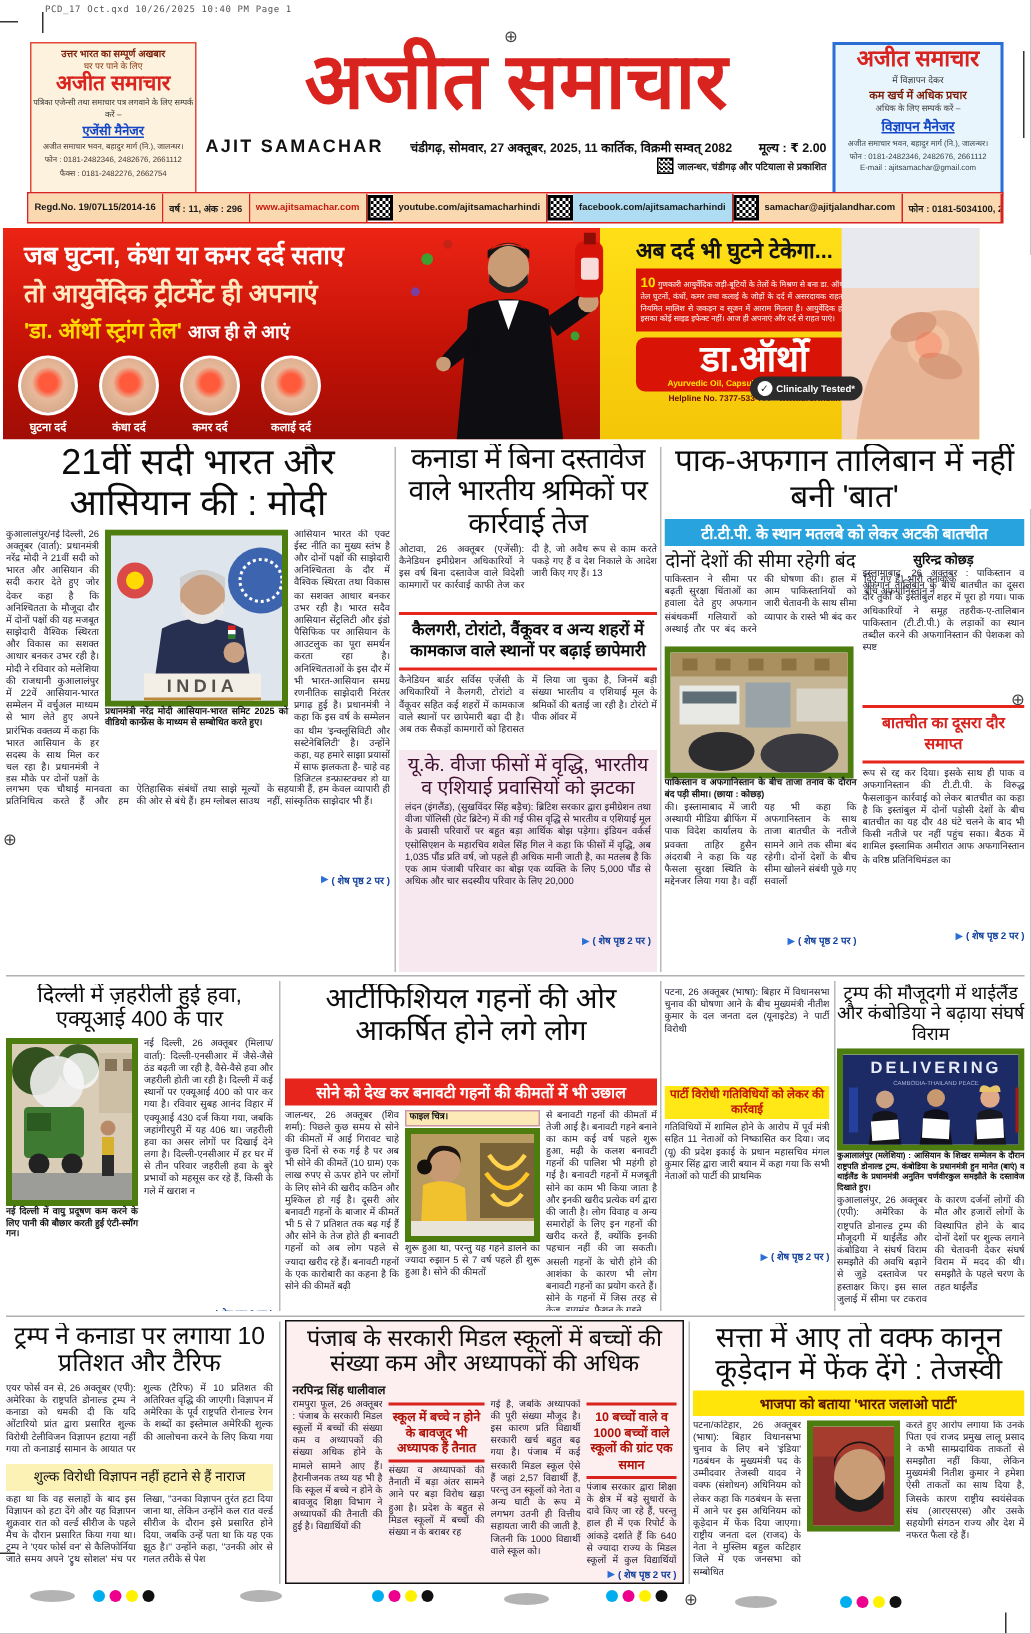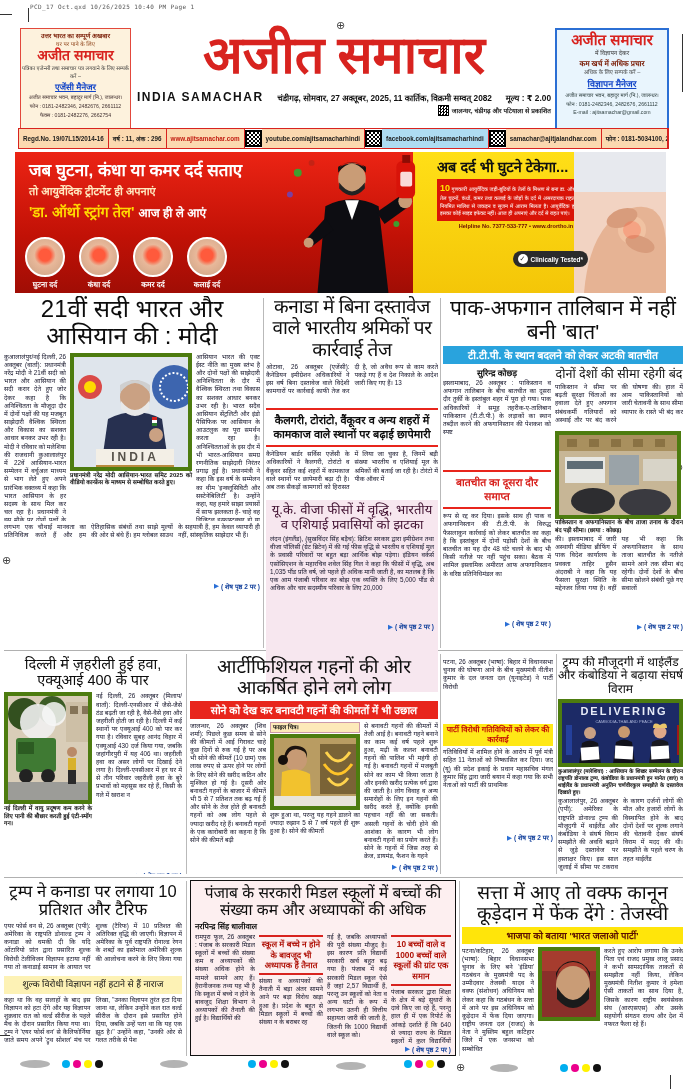--- a/index.html
+++ b/index.html
@@ -38,25 +38,25 @@
   .qr.small{width:11px;height:11px;border-width:1.5px;background-size:3px 3px;}
   
   .infobar{position:absolute;top:128px;left:18px;width:651px;height:21px;border:1px solid #d8231f;
            box-sizing:border-box;display:flex;align-items:center;overflow:hidden;background:#fff;}
   .seg{background:#fbd9b0;height:100%;display:flex;align-items:center;padding:0 4px;font-size:6.3px;
        font-weight:bold;color:#1a1a1a;white-space:nowrap;border-right:1px solid #d8231f;overflow:hidden;}
   .seg.red{color:#c21d12;}
   .seg.bluebg{background:#aedcf2;}
   .seg.grow{flex:1;}
   
-  .ad{position:absolute;top:152px;left:15px;width:651px;height:141px;display:flex;overflow:hidden;}
+  .ad{position:absolute;top:152px;left:2px;width:651px;height:141px;display:flex;overflow:hidden;}
   .ad-left{position:relative;width:398px;background:linear-gradient(180deg,#ec2414 0%,#c11106 60%,#a00d05 100%);
            text-align:left;padding:6px 0 0 14px;box-sizing:border-box;}
   .ad-l1{font-size:17px;font-weight:bold;color:#fff;}
-  .ad-l2{font-size:11px;font-weight:bold;color:#ffe9c0;margin-top:2px;}
+  .ad-l2{font-size:17px;font-weight:bold;color:#ffe9c0;margin-top:2px;}
   .ad-l3{font-size:14.5px;font-weight:bold;margin-top:3px;}
   .ad-l3 .y{color:#ffd900;} .ad-l3 .w{color:#fff;font-size:12px;}
   .pains{position:absolute;left:10px;bottom:4px;display:flex;gap:14px;}
   .pain{text-align:center;}
   .pain .ball{width:36px;height:36px;border-radius:50%;border:2px solid #fff;
       background:radial-gradient(circle at 50% 45%, #ff5a3c 0 22%, #e8b89a 40%, #caa183 100%);}
   .pain .lbl{font-size:7.5px;font-weight:bold;color:#fff;margin-top:2px;}
   .ad-man{position:absolute;left:262px;bottom:0;width:150px;height:138px;z-index:3;}
   .ad-right{flex:1;position:relative;background:linear-gradient(180deg,#ffdf17,#f4c608);padding:4px 6px;box-sizing:border-box;}
   .ad-rhead{font-size:14.5px;font-weight:bold;color:#111;margin-left:18px;}
@@ -126,21 +126,21 @@
     <div class="s3">पत्रिका एजेन्सी तथा समाचार पत्र लगवाने के लिए सम्पर्क करें –</div>
     <div class="mgr">एजेंसी मैनेजर</div>
     <div class="s4">अजीत समाचार भवन, बहादुर मार्ग (नि.), जालन्धर।</div>
     <div class="s4">फोन : 0181-2482346, 2482676, 2661112</div>
     <div class="s4">फैक्स : 0181-2482276, 2662754</div>
   </div>
 
   <div class="mh-center">
     <div class="mh-title">अजीत समाचार</div>
     <div class="mh-row">
-      <span class="mh-eng">INDIA SAMACHAR</span>
+      <span class="mh-eng">AJIT SAMACHAR</span>
       <span class="mh-date">चंडीगढ़, सोमवार, 27 अक्तूबर, 2025, 11 कार्तिक, विक्रमी सम्वत् 2082</span>
       <span class="mh-price">मूल्य : ₹ 2.00</span>
     </div>
     <div class="mh-pubrow">
       <span class="qr small"></span>
       <span class="mh-pub">जालन्धर, चंडीगढ़ और पटियाला से प्रकाशित</span>
     </div>
   </div>
 
   <div class="mh-right">
@@ -211,20 +211,24 @@
       <rect x="126" y="0" width="8" height="8" fill="#8d0c04"></rect>
       <rect x="124" y="17" width="12" height="15" rx="2" fill="#fff" opacity="0.85"></rect>
       <path d="M48 64 L28 86 L34 93 L56 76 Z" fill="#0d0d12"></path>
       <circle cx="31" cy="89" r="5" fill="#c99c76"></circle>
     </svg>
     <div class="ad-right">
       <div class="ad-rhead">अब दर्द भी घुटने टेकेगा...</div>
       <div class="ad-rbody">
         <span class="n10">10</span>
         <span>गुणकारी आयुर्वेदिक जड़ी-बूटियों के तेलों के मिश्रण से बना डा. ऑर्थो आयुर्वेदिक तेल घुटनों, कंधों, कमर तथा कलाई के जोड़ों के दर्द में असरदायक राहत पहुंचाता है। नियमित मालिश से जकड़न व सूजन में आराम मिलता है। आयुर्वेदिक होने के कारण इसका कोई साइड इफेक्ट नहीं। आज ही अपनाएं और दर्द से राहत पाएं।</span>
+      </div>
+      <div class="ad-brand">
+        <div>डा.ऑर्थो</div>
+        <div class="ad-brandsub">Ayurvedic Oil, Capsules, Syrup &amp; Ointment.</div>
       </div>
       <div class="ad-help">Helpline No. 7377-533-777 • www.drortho.in</div>
       <svg class="ad-knee" viewBox="0 0 92 141">
         <rect width="92" height="141" fill="#f2d3c2"></rect>
         <rect x="0" y="0" width="92" height="40" fill="#e7e9ee"></rect>
         <path d="M10 141 Q16 70 58 56 Q92 48 92 95 L92 141 Z" fill="#e6b394"></path>
         <circle cx="58" cy="78" r="14" fill="#f0c2a2"></circle>
         <ellipse cx="48" cy="66" rx="16" ry="9" fill="#d89c7c" transform="rotate(-20 48 66)"></ellipse>
         <ellipse cx="66" cy="92" rx="15" ry="8" fill="#d89c7c" transform="rotate(18 66 92)"></ellipse>
         <circle cx="58" cy="78" r="9" fill="#ff6a4a" opacity="0.35"></circle>
@@ -286,43 +290,33 @@
     <div class="hd" style="font-size:19px;letter-spacing:-0.4px;">कनाडा में बिना दस्तावेज वाले भारतीय श्रमिकों पर कार्रवाई तेज</div>
     <div class="bd cols2" style="margin-top:3px;height:42px;">ओटावा, 26 अक्तूबर (एजेंसी): कैनेडियन इमीग्रेशन अधिकारियों ने इस वर्ष बिना दस्तावेज वाले विदेशी कामगारों पर कार्रवाई काफी तेज कर दी है, जो अवैध रूप से काम करते पकड़े गए हैं व देश निकाले के आदेश जारी किए गए हैं। 13</div>
     <div class="cq">कैलगरी, टोरांटो, वैंकूवर व अन्य शहरों में कामकाज वाले स्थानों पर बढ़ाई छापेमारी</div>
     <div class="bd cols2" style="height:56px;">कैनेडियन बार्डर सर्विस एजेंसी के अधिकारियों ने कैलगरी, टोरांटो व वैंकूवर सहित कई शहरों में कामकाज वाले स्थानों पर छापेमारी बढ़ा दी है। अब तक सैकड़ों कामगारों को हिरासत में लिया जा चुका है, जिनमें बड़ी संख्या भारतीय व एशियाई मूल के श्रमिकों की बताई जा रही है। टोरंटो में पीक ऑवर में</div>
     <div class="more">
         <span class="arr">▶</span>
       <span class="mt">( शेष पृष्ठ 2 पर )</span>
       </div>
   </div>
 
-  <div class="story" style="left:266px;top:500px;width:172px;height:192px;background:#f7e7ef;padding:3px 4px;">
+  <div class="story" style="left:266px;top:500px;width:172px;height:148px;background:#f7e7ef;padding:3px 4px;">
     <div class="hd" style="font-size:13px;color:#401030;">यू.के. वीजा फीसों में वृद्धि, भारतीय व एशियाई प्रवासियों को झटका</div>
     <div class="bd" style="margin-top:3px;height:86px;">लंदन (इंगलैंड), (सुखविंदर सिंह बड़ैच): ब्रिटिश सरकार द्वारा इमीग्रेशन तथा वीजा पॉलिसी (ग्रेट ब्रिटेन) में की गई फीस वृद्धि से भारतीय व एशियाई मूल के प्रवासी परिवारों पर बहुत बड़ा आर्थिक बोझ पड़ेगा। इंडियन वर्कर्स एसोसिएशन के महारचिव शवेल सिंह गिल ने कहा कि फीसों में वृद्धि, अब 1,035 पौंड प्रति वर्ष, जो पहले ही अधिक मानी जाती है, का मतलब है कि एक आम पंजाबी परिवार का बोझ एक व्यक्ति के लिए 5,000 पौंड से अधिक और चार सदस्यीय परिवार के लिए 20,000</div>
     <div class="more">
         <span class="arr">▶</span>
       <span class="mt">( शेष पृष्ठ 2 पर )</span>
       </div>
   </div>
 
   <div class="story" style="left:443px;top:296px;width:240px;height:352px;">
     <div class="hd" style="font-size:21px;">पाक-अफगान तालिबान में नहीं बनी 'बात'</div>
-    <div class="strip blue" style="font-size:10.5px;padding:2px 0;margin-top:3px;">टी.टी.पी. के स्थान बदलने को लेकर अटकी बातचीत</div>
+    <div class="strip blue" style="font-size:10.5px;padding:2px 0;margin-top:3px;">टी.टी.पी. के स्थान मतलबे को लेकर अटकी बातचीत</div>
     <div class="flexrow" style="margin-top:3px;">
-      <div style="width:108px;">
-        <div class="byline" style="text-align:center;">सुरिन्द्र कोछड़</div>
-        <div class="bd" style="height:88px;margin-top:1px;">इस्लामाबाद, 26 अक्तूबर : पाकिस्तान व अफगान तालिबान के बीच बातचीत का दूसरा दौर तुर्की के इस्तांबुल शहर में पूरा हो गया। पाक अधिकारियों ने समूह तहरीक-ए-तालिबान पाकिस्तान (टी.टी.पी.) के लड़ाकों का स्थान तब्दील करने की अफगानिस्तान की पेशकश को स्पष्ट</div>
-        <div class="pkbox">बातचीत का दूसरा दौर समाप्त</div>
-        <div class="bd" style="height:106px;">रूप से रद्द कर दिया। इसके साथ ही पाक व अफगानिस्तान की टी.टी.पी. के विरुद्ध फैसलाकुन कार्रवाई को लेकर बातचीत का कहा है कि इस्तांबुल में दोनों पड़ोसी देशों के बीच बातचीत का यह दौर 48 घंटे चलने के बाद भी किसी नतीजे पर नहीं पहुंच सका। बैठक में शामिल इस्लामिक अमीरात आफ अफगानिस्तान के वरिष्ठ प्रतिनिधिमंडल का</div>
-        <div class="more">
-            <span class="arr">▶</span>
-          <span class="mt">( शेष पृष्ठ 2 पर )</span>
-          </div>
-      </div>
       <div style="flex:1;">
         <div class="hd" style="font-size:12.5px;">दोनों देशों की सीमा रहेगी बंद</div>
         <div class="bd cols2" style="height:46px;margin-top:2px;">पाकिस्तान ने सीमा पर बढ़ती सुरक्षा चिंताओं का हवाला देते हुए अफगान संबंधकर्मी गलियारों को अस्थाई तौर पर बंद करने की घोषणा की। हाल में आम पाकिस्तानियों को जारी चेतावनी के साथ सीमा व्यापार के रास्ते भी बंद कर दिए गए हैं। भारी तनाव के बीच अफगानिस्तान ने</div>
         <div class="photo" style="width:126px;height:88px;margin-top:2px;">
           <svg viewBox="0 0 126 88" width="126" height="88">
             <rect width="126" height="88" fill="#c7b696"></rect>
             <rect y="0" width="126" height="16" fill="#a9905e"></rect>
             <rect x="8" y="4" width="10" height="8" fill="#8a7243"></rect>
               <rect x="30" y="4" width="10" height="8" fill="#8a7243"></rect>
             <rect x="52" y="4" width="10" height="8" fill="#8a7243"></rect>
@@ -339,20 +333,30 @@
         </div>
         <div class="cap">
           <span>पाकिस्तान व अफगानिस्तान के बीच ताजा तनाव के दौरान बंद पड़ी सीमा।</span> <span>(छाया : कोछड़)</span>
         </div>
         <div class="bd cols2" style="height:86px;margin-top:1px;">की। इस्लामाबाद में जारी अस्थायी मीडिया ब्रीफिंग में पाक विदेश कार्यालय के प्रवक्ता ताहिर हुसैन अंदराबी ने कहा कि यह फैसला सुरक्षा स्थिति के मद्देनजर लिया गया है। वहीं यह भी कहा कि अफगानिस्तान के साथ ताजा बातचीत के नतीजे सामने आने तक सीमा बंद रहेगी। दोनों देशों के बीच सीमा खोलने संबंधी पूछे गए सवालों</div>
         <div class="more">
             <span class="arr">▶</span>
           <span class="mt">( शेष पृष्ठ 2 पर )</span>
           </div>
       </div>
+      <div style="width:108px;">
+        <div class="byline" style="text-align:center;">सुरिन्द्र कोछड़</div>
+        <div class="bd" style="height:88px;margin-top:1px;">इस्लामाबाद, 26 अक्तूबर : पाकिस्तान व अफगान तालिबान के बीच बातचीत का दूसरा दौर तुर्की के इस्तांबुल शहर में पूरा हो गया। पाक अधिकारियों ने समूह तहरीक-ए-तालिबान पाकिस्तान (टी.टी.पी.) के लड़ाकों का स्थान तब्दील करने की अफगानिस्तान की पेशकश को स्पष्ट</div>
+        <div class="pkbox">बातचीत का दूसरा दौर समाप्त</div>
+        <div class="bd" style="height:106px;">रूप से रद्द कर दिया। इसके साथ ही पाक व अफगानिस्तान की टी.टी.पी. के विरुद्ध फैसलाकुन कार्रवाई को लेकर बातचीत का कहा है कि इस्तांबुल में दोनों पड़ोसी देशों के बीच बातचीत का यह दौर 48 घंटे चलने के बाद भी किसी नतीजे पर नहीं पहुंच सका। बैठक में शामिल इस्लामिक अमीरात आफ अफगानिस्तान के वरिष्ठ प्रतिनिधिमंडल का</div>
+        <div class="more">
+            <span class="arr">▶</span>
+          <span class="mt">( शेष पृष्ठ 2 पर )</span>
+          </div>
+      </div>
     </div>
   </div>
 
   <div class="story" style="left:4px;top:656px;width:178px;height:218px;">
     <div class="hd" style="font-size:14.5px;">दिल्ली में ज़हरीली हुई हवा, एक्यूआई 400 के पार</div>
     <div class="flexrow" style="margin-top:4px;">
       <div style="width:88px;">
         <div class="photo" style="width:88px;height:112px;">
           <svg viewBox="0 0 88 112" width="88" height="112">
             <rect width="88" height="112" fill="#d9cdb8"></rect>
@@ -380,21 +384,21 @@
         <div class="more">
             <span class="arr">▶</span>
           <span class="mt">( शेष पृष्ठ 2 पर )</span>
           </div>
       </div>
     </div>
   </div>
 
   <div class="story" style="left:190px;top:656px;width:248px;height:218px;">
     <div class="hd" style="font-size:19px;">आर्टीफिशियल गहनों की ओर आकर्षित होने लगे लोग</div>
-    <div class="strip" style="font-size:10.5px;padding:2px 0;margin-top:2px;">सोने को देख कर बनावटी गहनों की कीमतों में भी उछाल</div>
+    <div class="strip" style="font-size:10.5px;padding:2px 0;margin-top:20px;">सोने को देख कर बनावटी गहनों की कीमतों में भी उछाल</div>
     <div class="flexrow" style="margin-top:3px;">
       <div class="bd" style="width:76px;height:148px;overflow:hidden;">जालन्धर, 26 अक्तूबर (शिव शर्मा): पिछले कुछ समय से सोने की कीमतों में आई गिरावट चाहे कुछ दिनों से रुक गई है पर अब भी सोने की कीमतें (10 ग्राम) एक लाख रुपए से ऊपर होने पर लोगों के लिए सोने की खरीद कठिन और मुश्किल हो गई है। दूसरी ओर बनावटी गहनों के बाजार में कीमतें भी 5 से 7 प्रतिशत तक बढ़ गई हैं और सोने के तेज होते ही बनावटी गहनों को अब लोग पहले से ज्यादा खरीद रहे हैं। बनावटी गहनों के एक कारोबारी का कहना है कि सोने की कीमतें बढ़ी</div>
       <div style="width:90px;">
         <div class="cap" style="background:#fde9b8;border:1px solid #c9a;padding:1px 2px;">फाइल चित्र।</div>
         <div class="photo" style="width:90px;height:76px;margin-top:1px;">
           <svg viewBox="0 0 90 76" width="90" height="76">
             <rect width="90" height="76" fill="#b99c62"></rect>
             <rect x="46" y="6" width="40" height="50" fill="#7a6336"></rect>
             <path d="M52 14 q12 18 24 0" stroke="#ffd34d" stroke-width="3" fill="none"></path>
             <path d="M50 26 q14 20 28 0" stroke="#ffc428" stroke-width="3" fill="none"></path>

